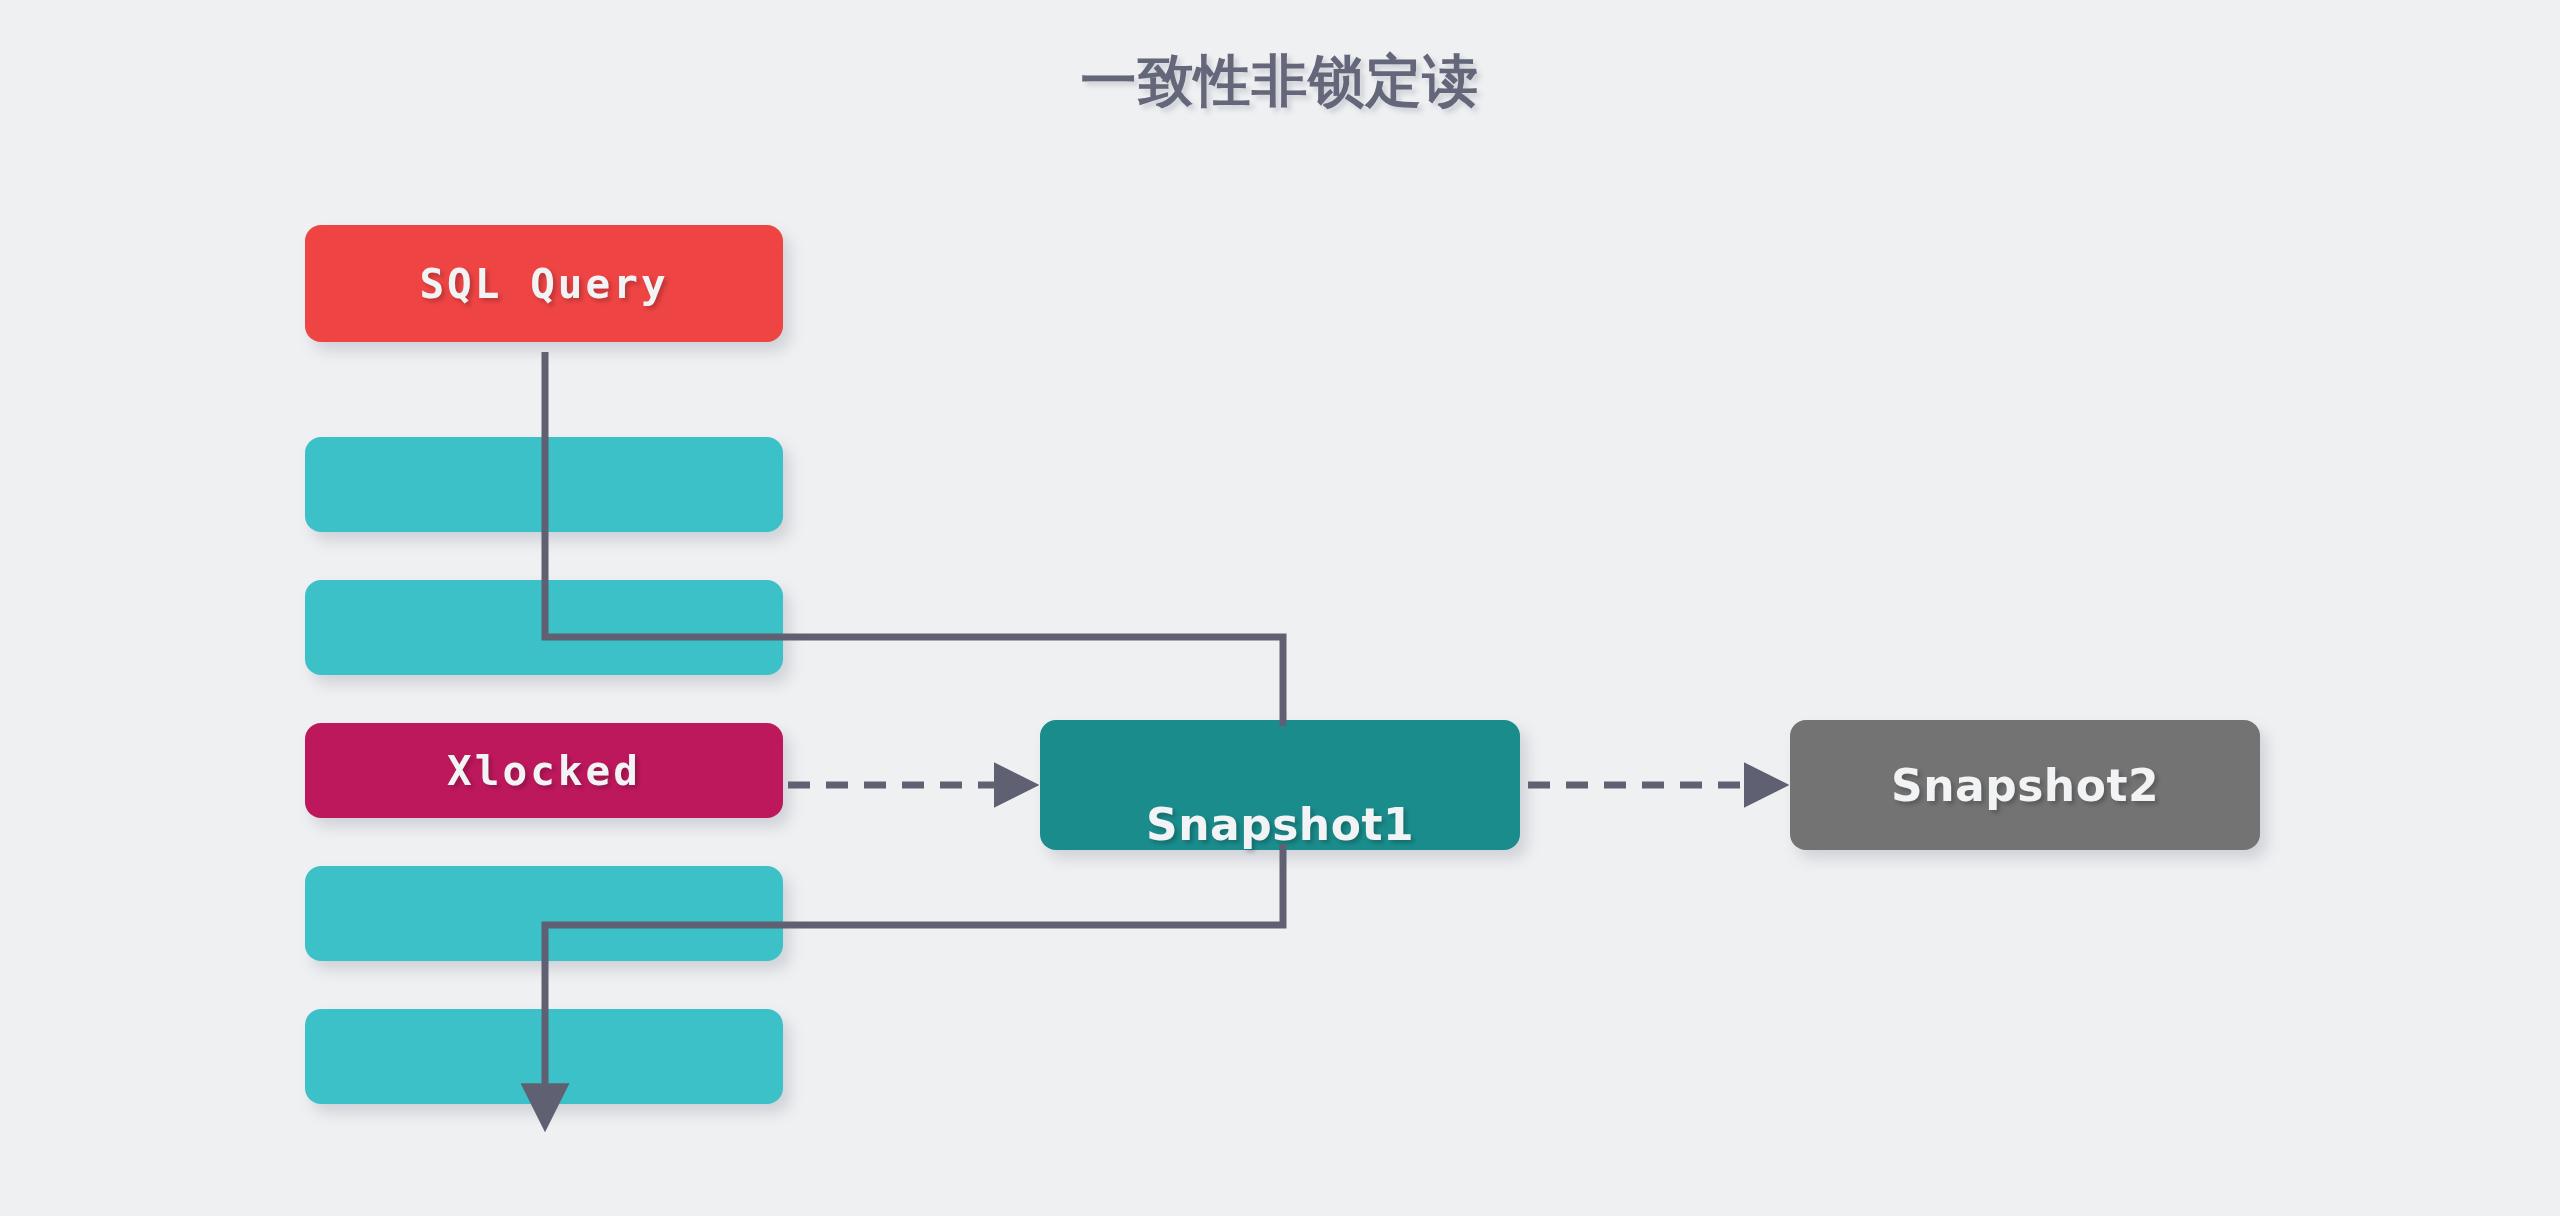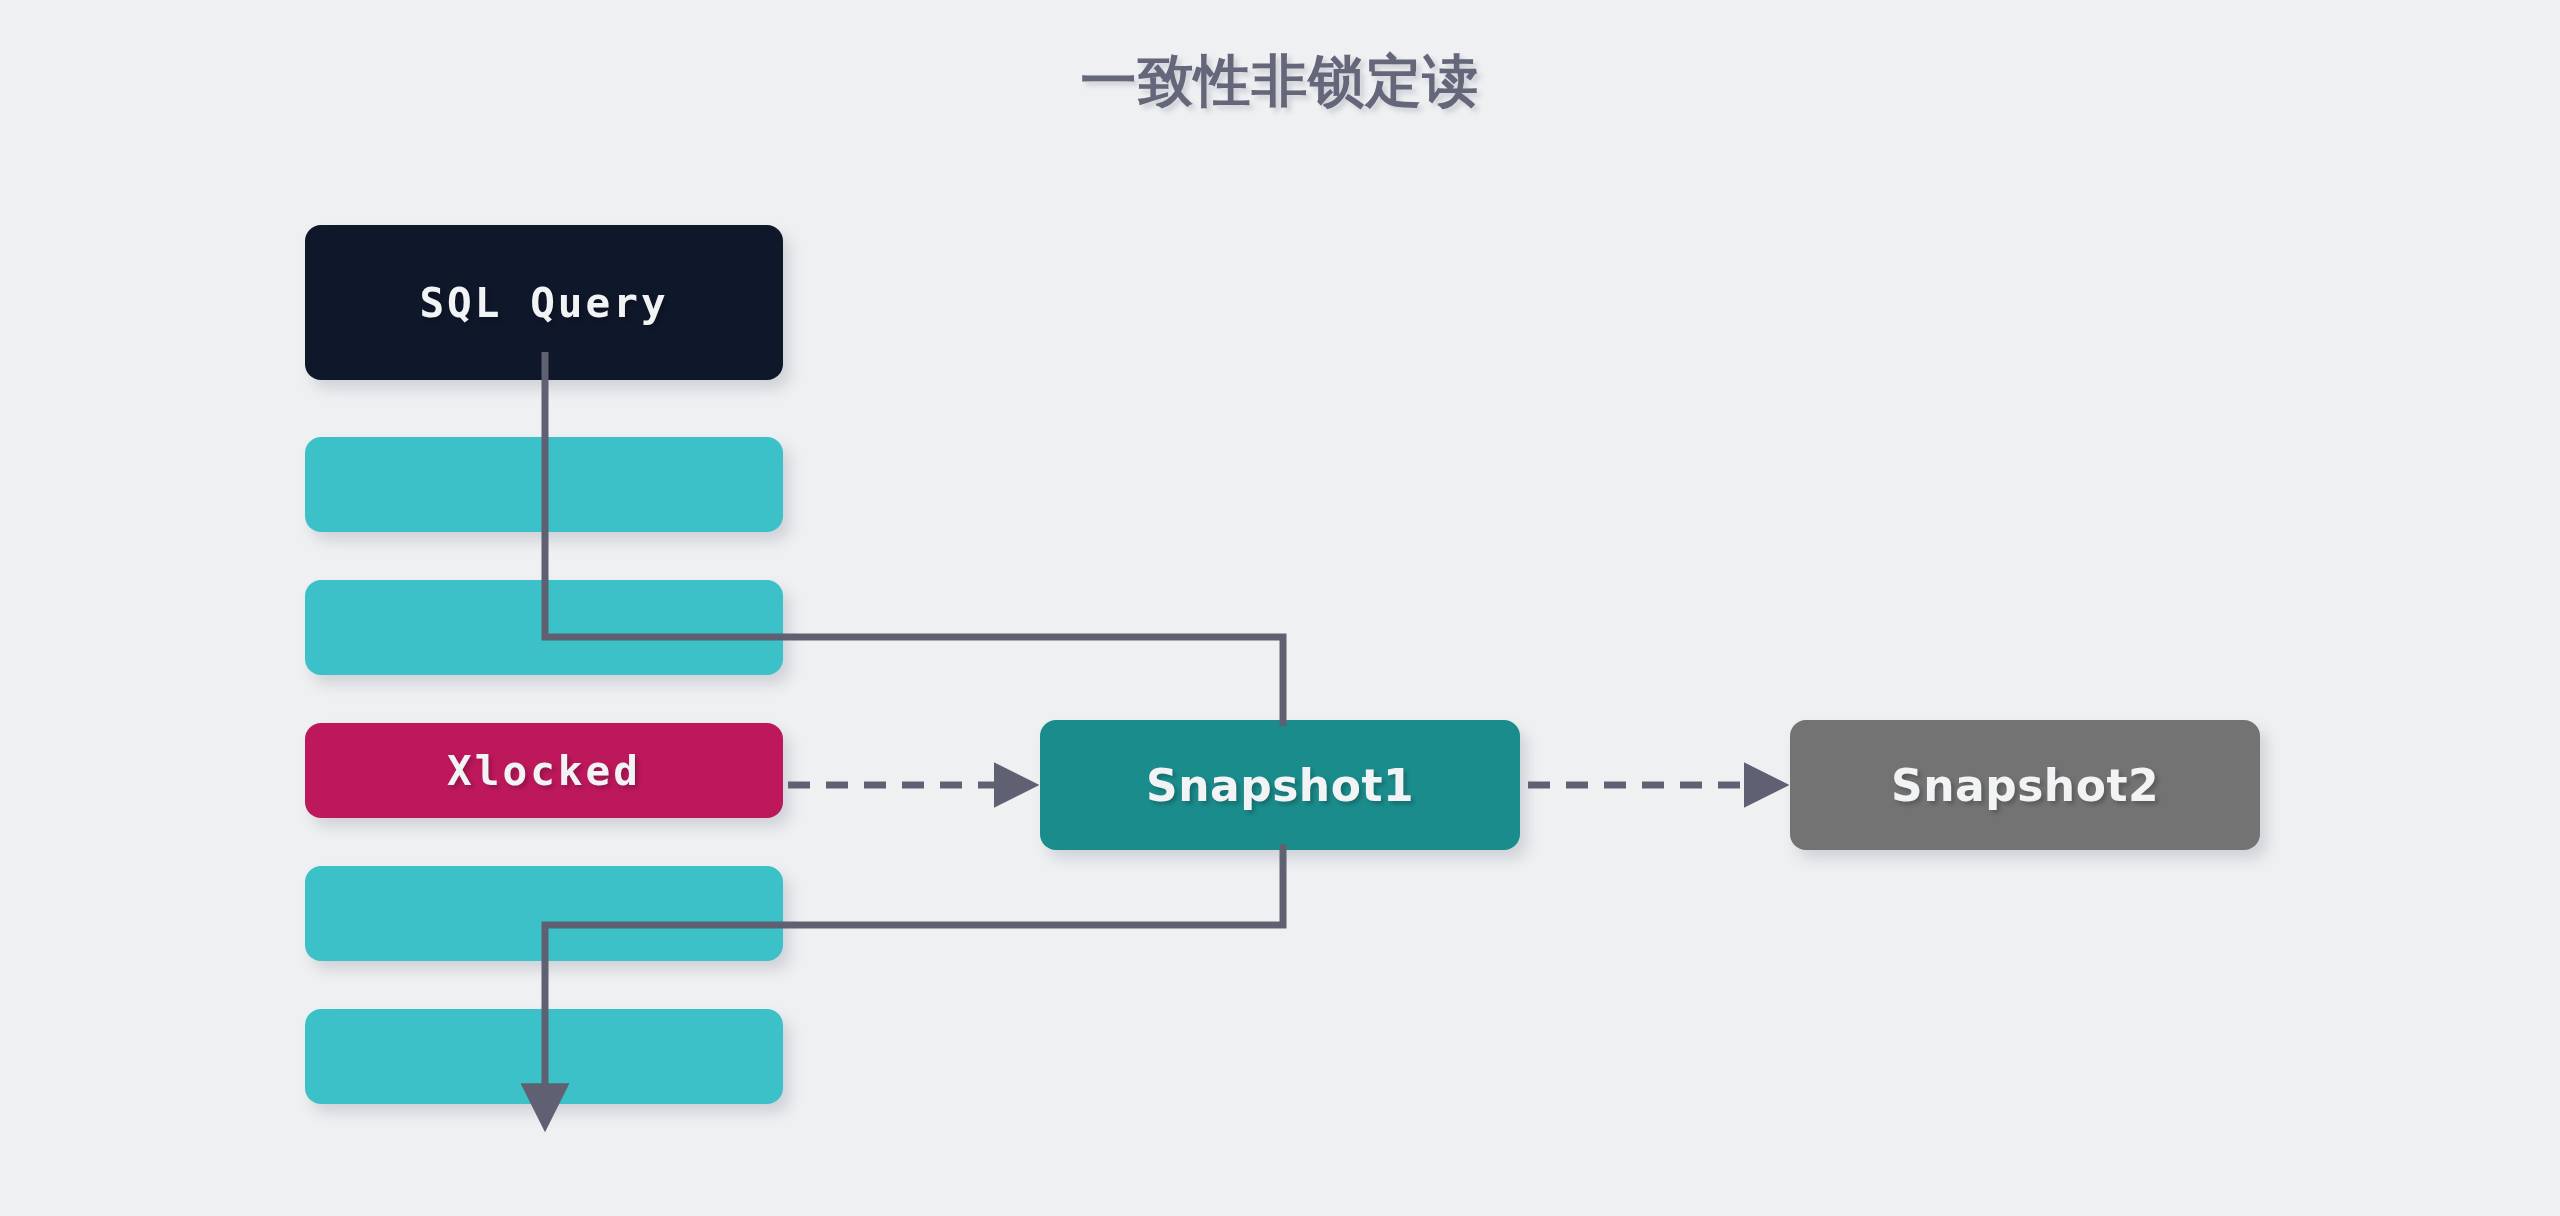--- a/index.html
+++ b/index.html
@@ -116,21 +116,21 @@
       <path d="M 545 352 L 545 637 L 1283 637 L 1283 726" fill="none" stroke="#5f6173" stroke-width="7" stroke-linecap="butt" stroke-linejoin="miter"></path>
     </g>
 
     <g>
       <path d="M 1283 844 L 1283 925 L 545 925 L 545 1120" fill="none" stroke="#5f6173" stroke-width="7" stroke-linecap="butt" stroke-linejoin="miter" marker-end="url(#arrow-solid)"></path>
     </g>
   </svg>
 
   <div class="nodelayer">
 
-    <div class="node mono" style="left:305px; top:225px; width:478px; height:155px; background:#0f172a;">
+    <div class="node mono" style="left:305px; top:225px; width:478px; height:117px; background:#ef4444;">
       <span>SQL Query</span>
     </div>
 
     <div class="node mono" style="left:305px; top:437px; width:478px; height:95px; background:#3dc1c9;">
       <span></span>
     </div>
 
     <div class="node mono" style="left:305px; top:580px; width:478px; height:95px; background:#3dc1c9;">
       <span></span>
     </div>
@@ -140,21 +140,21 @@
     </div>
 
     <div class="node mono" style="left:305px; top:866px; width:478px; height:95px; background:#3dc1c9;">
       <span></span>
     </div>
 
     <div class="node mono" style="left:305px; top:1009px; width:478px; height:95px; background:#3dc1c9;">
       <span></span>
     </div>
 
-    <div class="node sans" style="left:1040px; top:720px; width:480px; height:130px; background:#1b8c8c;">
+    <div class="node sans" style="left:1040px; top:720px; width:480px; height:130px; background:#1b8c8c;align-items:flex-end;">
       <span>Snapshot1</span>
     </div>
 
     <div class="node sans" style="left:1790px; top:720px; width:470px; height:130px; background:#737373;">
       <span>Snapshot2</span>
     </div>
 
   </div>
 
   <svg id="wires2" class="over" viewBox="0 0 2560 1216" width="2560" height="1216" xmlns="http://www.w3.org/2000/svg" style="position:absolute; left:0; top:0; pointer-events:none;">

